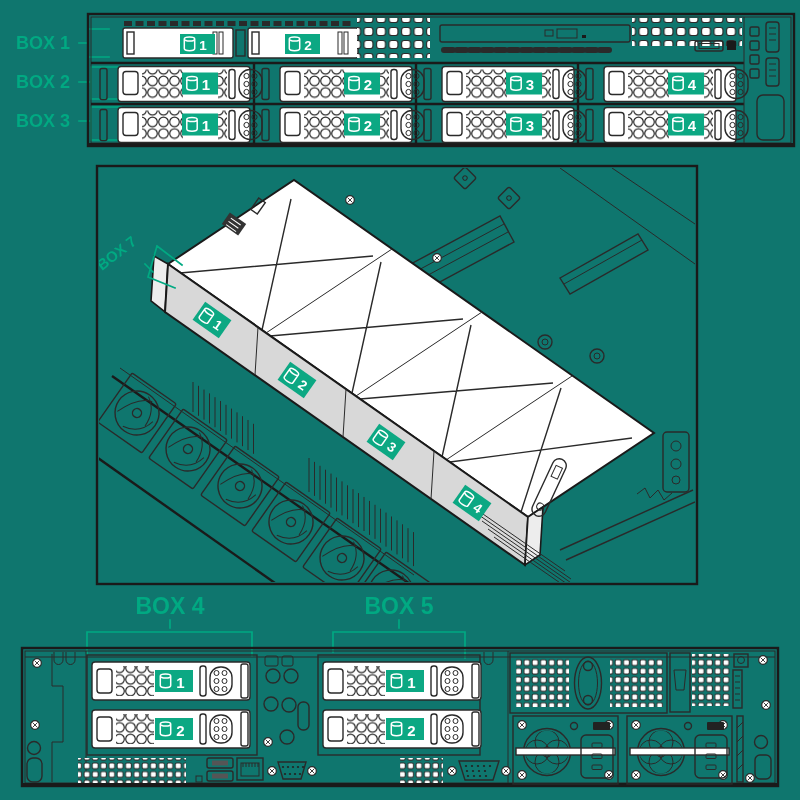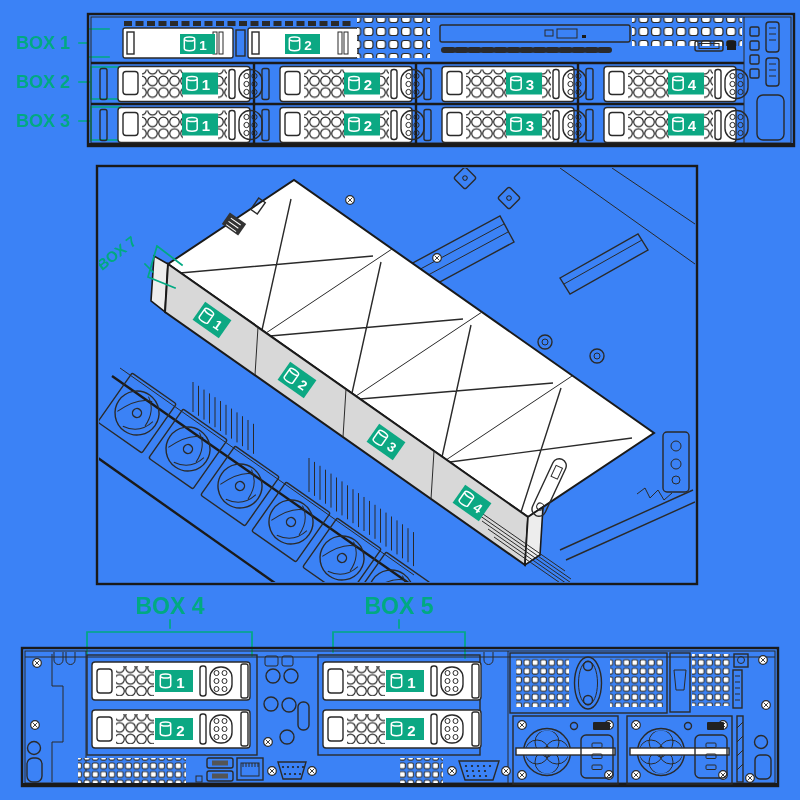--- a/index.html
+++ b/index.html
@@ -1,16 +1,16 @@
 <!DOCTYPE html>
 <html><head>
 <meta charset="utf-8">
 <style>
   html,body{margin:0;padding:0;background:#fff;}
-  #canvas{position:relative;width:800px;height:800px;background:#3b82f6;overflow:hidden;
+  #canvas{position:relative;width:800px;height:800px;background:#0f766e;overflow:hidden;
           font-family:"Liberation Sans",sans-serif;}
   svg{position:absolute;left:0;display:block;}
   #front-svg{top:0;}
   #internal-svg{top:160px;}
   #rear-svg{top:590px;}
   svg text{font-family:"Liberation Sans",sans-serif;}
   .boxlbl{fill:#01A982;font-weight:bold;}
   .tl{stroke:#01A982;stroke-width:1.7;fill:none;stroke-linecap:square;}
   .s{fill:#fff;stroke:#2a2a2a;stroke-width:1.4;}
   .n{fill:none;stroke:#2a2a2a;stroke-width:1.4;}

